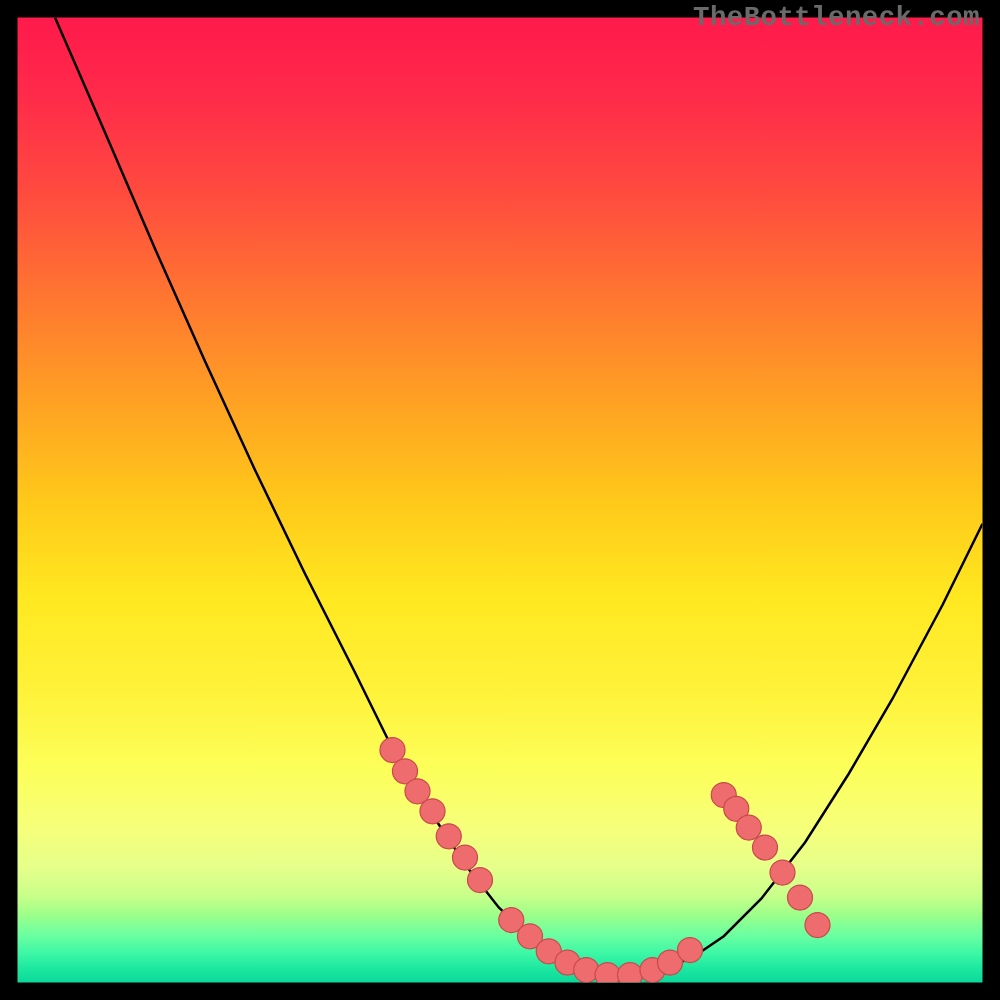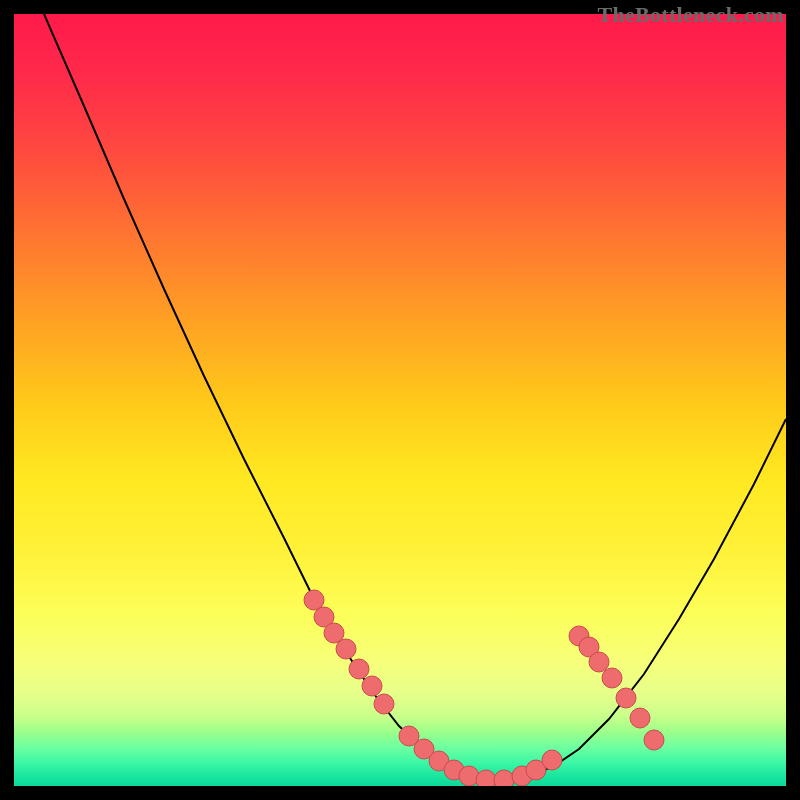--- a/index.html
+++ b/index.html
@@ -33,21 +33,21 @@
       #6dffa0 95%,
       #3cf7a5 97%,
       #1de8a0 98.5%,
       #0bd99a 100%
     );
   }
   .watermark {
     position: absolute;
     top: 2px;
     right: 16px;
-    font-family: Liberation Serif, serif;
+    font-family: Liberation Mono, monospace;
     font-size: 22px;
     font-weight: 600;
     letter-spacing: 0.3px;
     color: #6a6a6a;
     user-select: none;
   }
   svg.curve {
     position: absolute;
     left: 14px;
     top: 14px;

